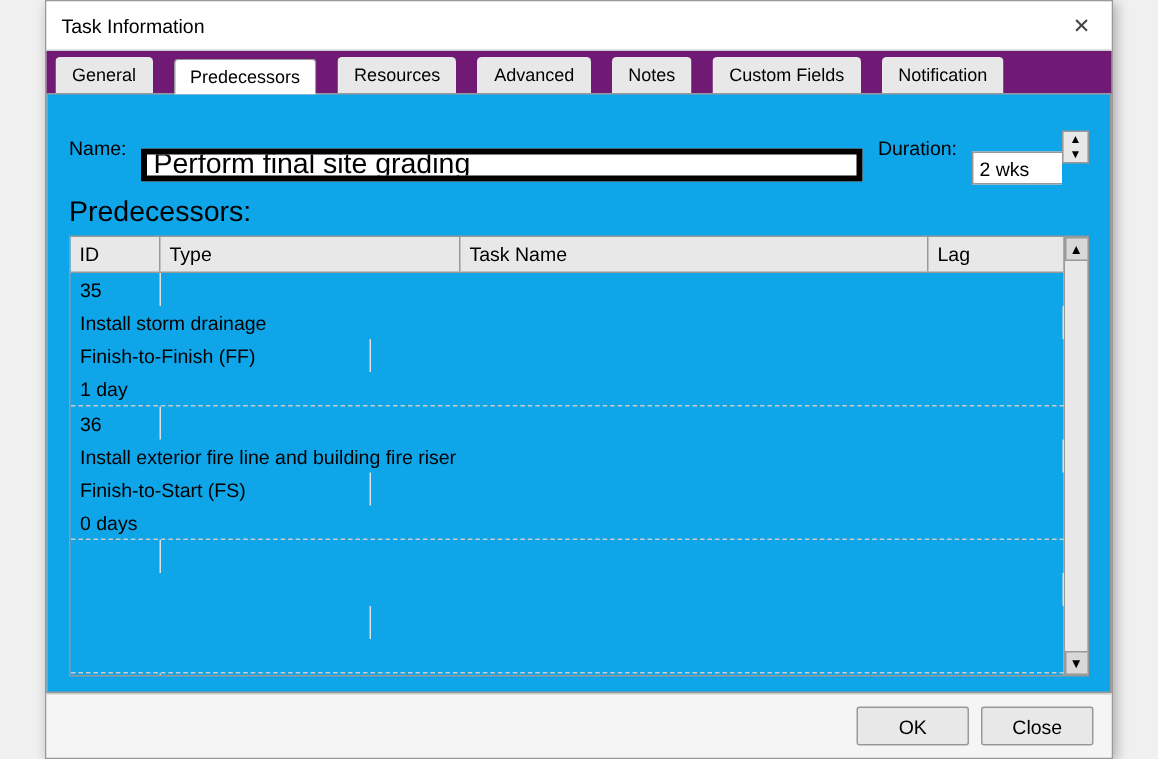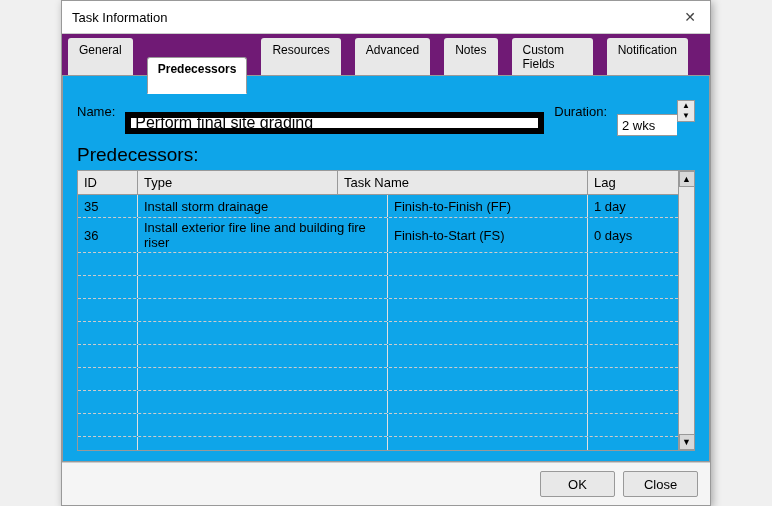--- a/index.html
+++ b/index.html
@@ -10,21 +10,21 @@
       display: flex;
       justify-content: center;
       align-items: center;
       width: 772px;
       height: 506px;
     }
     .dialog {
       background: #f5f5f5;
       border: 1px solid #999;
       box-shadow: 2px 2px 8px rgba(0,0,0,0.3);
-      width: 650px;
+      width: 712px;
       height: 506px;
       display: flex;
       flex-direction: column;
       justify-content: center;
     }
     .title-bar {
       background: #fff;
       padding: 6px 10px;
       display: flex;
       justify-content: space-between;
@@ -64,23 +64,22 @@
       margin-right: 2px;
       font-size: 12px;
       color: #000;
       border-radius: 3px 3px 0 0;
     }
     .tab.active {
       background: #fff;
       border-color: #999;
       border-bottom: 1px solid #fff;
       position: relative;
-      top: 19px;
+      top: 1px;
       z-index: 1;
-      font-weight: bold;
     }
     .content {
       flex: 1;
       background: #0ea5e9;
       padding: 10px 14px;
       display: flex;
       flex-direction: column;
       border: 1px solid #999;
       border-top: none;
       overflow: hidden;
@@ -91,23 +90,23 @@
       gap: 10px;
       margin-bottom: 8px;
     }
     .name-label {
       font-size: 13px;
       white-space: nowrap;
     }
     .name-input {
       flex: 1;
       height: 22px;
-      border: 6px solid #000000;
+      border: 4px solid #000000;
       padding: 0 4px;
-      font-size: 16px;
+      font-size: 19px;
       background: #fff;
       margin-top: 24px;
     }
     .duration-label {
       font-size: 13px;
       white-space: nowrap;
     }
     .duration-input-wrap {
       display: flex;
       align-items: center;
@@ -162,20 +161,21 @@
     .th-lag { width: 90px; border-right: none; }
     .table-body {
       flex: 1;
       overflow-y: auto;
       overflow-x: hidden;
     }
     .table-row {
       display: flex;
       border-bottom: 1px dashed #ccc;
       min-height: 22px;
+      flex-direction: column;
     }
     .td {
       padding: 2px 6px;
       border-right: 1px solid #e0e0e0;
       font-size: 13px;
       display: flex;
       align-items: center;
       min-height: 22px;
     }
     .td-id { width: 60px; }

